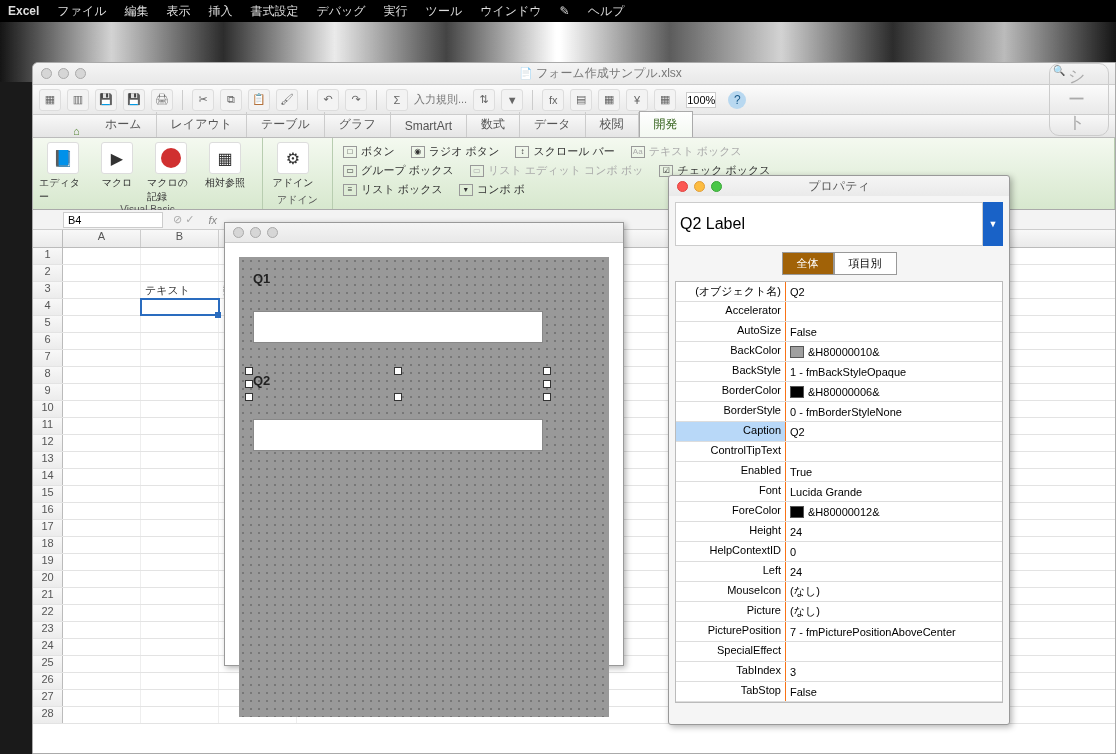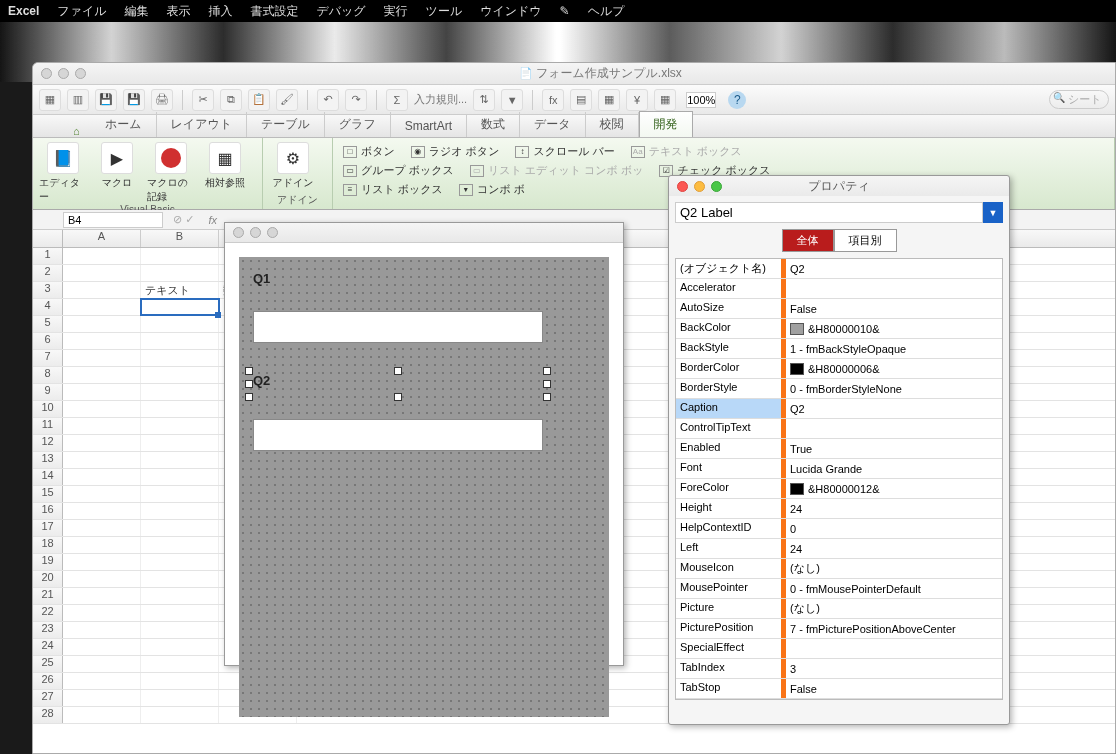--- a/index.html
+++ b/index.html
@@ -13,21 +13,21 @@
 .traffic { display: flex; gap: 6px; }
 .traffic span { width: 11px; height: 11px; border-radius: 50%; background: #d6d6d6; border: 1px solid #aaa; }
 .window-title { flex: 1; text-align: center; font-size: 12px; color: #777; }
 .window-title::before { content:'📄 '; font-size:11px; }
 .toolbar { height: 30px; background: linear-gradient(#fbfbfb,#e9e9e9); border-bottom: 1px solid #ccc; display: flex; align-items: center; padding: 0 6px; gap: 6px; }
 .toolbar .tb-btn { width: 22px; height: 22px; background: #f3f3f3; border: 1px solid #ddd; border-radius: 3px; font-size:11px; color:#666; display:flex; align-items:center; justify-content:center; }
 .toolbar .sep { width:1px; height:20px; background:#ccc; margin:0 3px; }
 .toolbar .label { font-size:11px; color:#777; }
 .toolbar .zoom { margin-left: 4px; border:1px solid #ccc; font-size:11px; padding:1px 0; background:#fff; }
 .toolbar .help { width:18px;height:18px;border-radius:50%;background:#b8d8f0;color:#1a5a8a;font-size:12px;display:flex;align-items:center;justify-content:center;margin-left:6px; }
-.toolbar .search { margin-left:auto; border:1px solid #ccc; border-radius:10px; padding:1px 6px 1px 18px; font-size:11px; color:#aaa; position:relative; width:60px; }
+.toolbar .search { margin-left:auto; border:1px solid #ccc; border-radius:10px; padding:1px 6px 1px 18px; font-size:17px; color:#aaa; position:relative; width:60px; }
 .toolbar .search::before{content:'🔍';position:absolute;left:3px;top:1px;font-size:10px;}
 .tabs { height: 23px; background: linear-gradient(#f8f8f8,#e5e5e5); border-bottom: 1px solid #bbb; display: flex; align-items: flex-end; padding-left: 40px; }
 .tabs .home-icon { width:14px; margin-right:4px; font-size:11px; color:#5a8a3c; }
 .tabs .tab { padding: 4px 14px; font-size: 12px; color: #555; border-right: 1px solid #ccc; }
 .tabs .tab.active { background: linear-gradient(#fff,#f3f8f1); border: 1px solid #aaa; border-bottom: none; color:#2a5a10; }
 .ribbon { height: 72px; background: linear-gradient(#f4f9f0,#d7e8ce); border-bottom: 1px solid #aaa; display: flex; font-size: 11px; color:#333; }
 .ribbon-group { border-right: 1px solid #b8cdb0; padding: 2px 6px; display: flex; flex-direction: column; }
 .ribbon-group .group-title { text-align: center; font-size: 10px; color: #555; margin-top: auto; }
 .ribbon-group .controls { display: flex; gap: 6px; align-items: flex-start; flex:1; padding-top:2px; }
 .ribbon-group .ctl { display:flex; flex-direction:column; align-items:center; gap:2px; font-size:10px; width:48px; }
@@ -63,28 +63,28 @@
 .selected-ctrl::before{content:'';position:absolute;inset:-4px;background-image:repeating-linear-gradient(45deg,#888 0 3px,#ddd 3px 6px);z-index:-1;}
 .handle{position:absolute;width:8px;height:8px;background:#fff;border:1px solid #333;}
 
 .props { position:absolute; top:175px; left:668px; width:342px; height:550px; background:#f5f5f5; border:1px solid #999; box-shadow:2px 2px 6px rgba(0,0,0,0.3); border-radius:3px; }
 .props .p-title { height:20px; display:flex; align-items:center; padding:0 8px; font-size:12px; color:#555; justify-content:center; position:relative; background:linear-gradient(#f5f5f5,#eaeaea); border-top-left-radius:5px; border-top-right-radius:5px;}
 .props .p-title .traffic{position:absolute;left:8px;}
 .props .p-title .traffic span:nth-child(1){background:#fc5753;border-color:#e04340;}
 .props .p-title .traffic span:nth-child(2){background:#fdbc40;border-color:#e09e3a;}
 .props .p-title .traffic span:nth-child(3){background:#4ac748;border-color:#3aa638;}
 .props .obj-select { margin:6px; display:flex; }
-.props .obj-select input{ flex:1; border:1px solid #ccc; padding:2px 4px; font-size:13px; }
+.props .obj-select input{ flex:1; border:1px solid #ccc; padding:12px 4px; font-size:16px; }
 .props .obj-select .dd{ width:20px; background:#1962c7; color:#fff; display:flex;align-items:center;justify-content:center; font-size:9px; }
 .props .tabs2 { display:flex; justify-content:center; margin:6px 0; }
 .props .tabs2 .t2 { padding:3px 14px; font-size:11px; border:1px solid #999; background:#fff; }
-.props .tabs2 .t2.active{ background:#b91c1c; color:#fff; }
+.props .tabs2 .t2.active{ background:#a16207; color:#fff; }
 .props-table { margin:4px 6px; border:1px solid #bbb; font-size:11px; max-height:450px; overflow:auto; background:#fff; }
 .props-table .prow { display:flex; border-bottom:1px solid #ddd; height:20px; align-items:stretch; }
-.props-table .pname { width:110px; padding:2px 4px; border-right:5px solid #f97316; background:#fff; }
+.props-table .pname { width:110px; padding:2px 4px; border-right:1px solid #f97316; background:#fff;text-align:right; }
 .props-table .pval { flex:1; padding:2px 4px; display:flex; gap:4px; align-items:center; }
 .props-table .prow.sel-prop .pname{ background:#b8d8f8; }
 .color-swatch{ width:14px; height:12px; border:1px solid #555; }
 </style>
 </head>
 <body>
 
 <div class="menubar">
   <span class="app-name">Excel</span>
   <span>ファイル</span>
@@ -560,26 +560,20 @@
           <span>24</span>
         </div>
       </div>
       <div class="prow">
         <div class="pname">MouseIcon</div>
         <div class="pval">
           <span>(なし)</span>
         </div>
       </div>
       <div class="prow">
-        <div class="pname">MousePointer</div>
-        <div class="pval">
-          <span>0 - fmMousePointerDefault</span>
-        </div>
-      </div>
-      <div class="prow">
         <div class="pname">Picture</div>
         <div class="pval">
           <span>(なし)</span>
         </div>
       </div>
       <div class="prow">
         <div class="pname">PicturePosition</div>
         <div class="pval">
           <span>7 - fmPicturePositionAboveCenter</span>
         </div>

